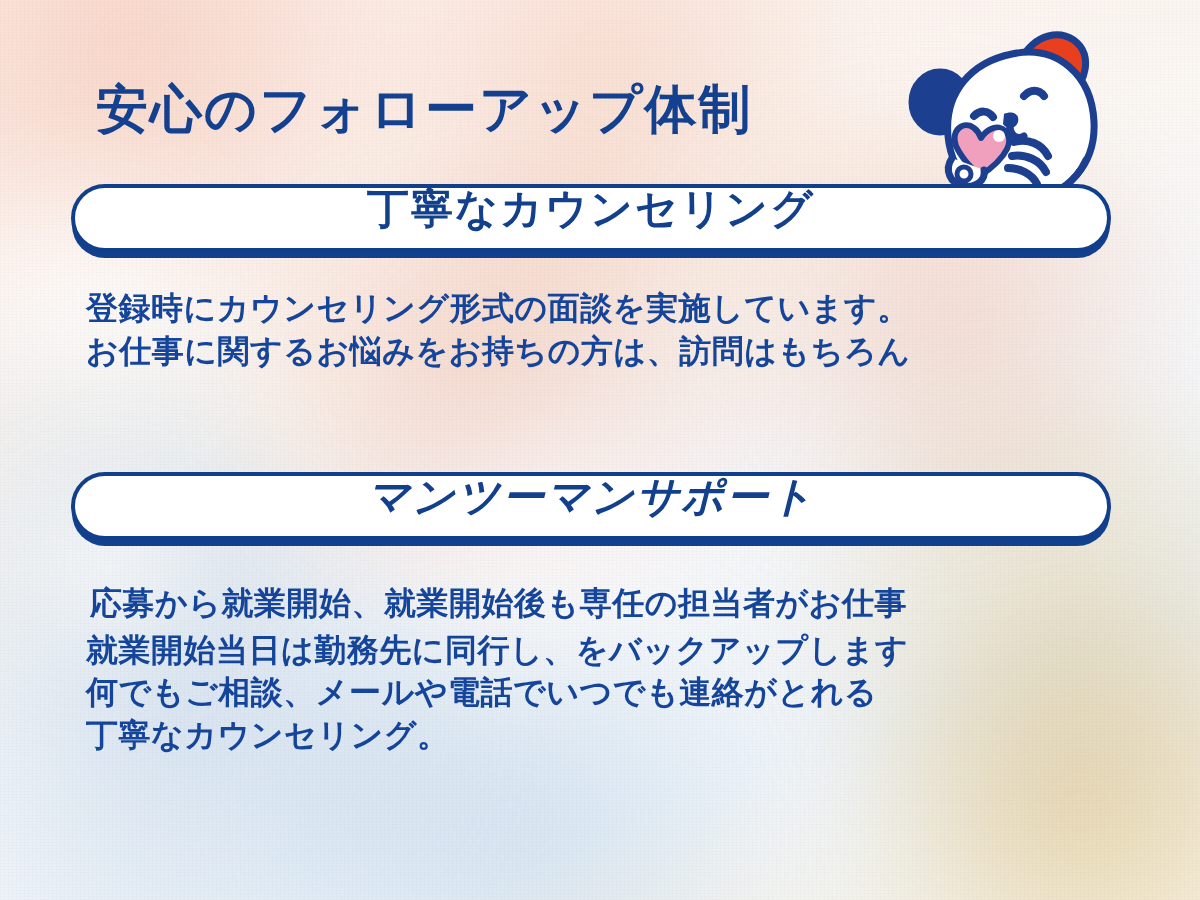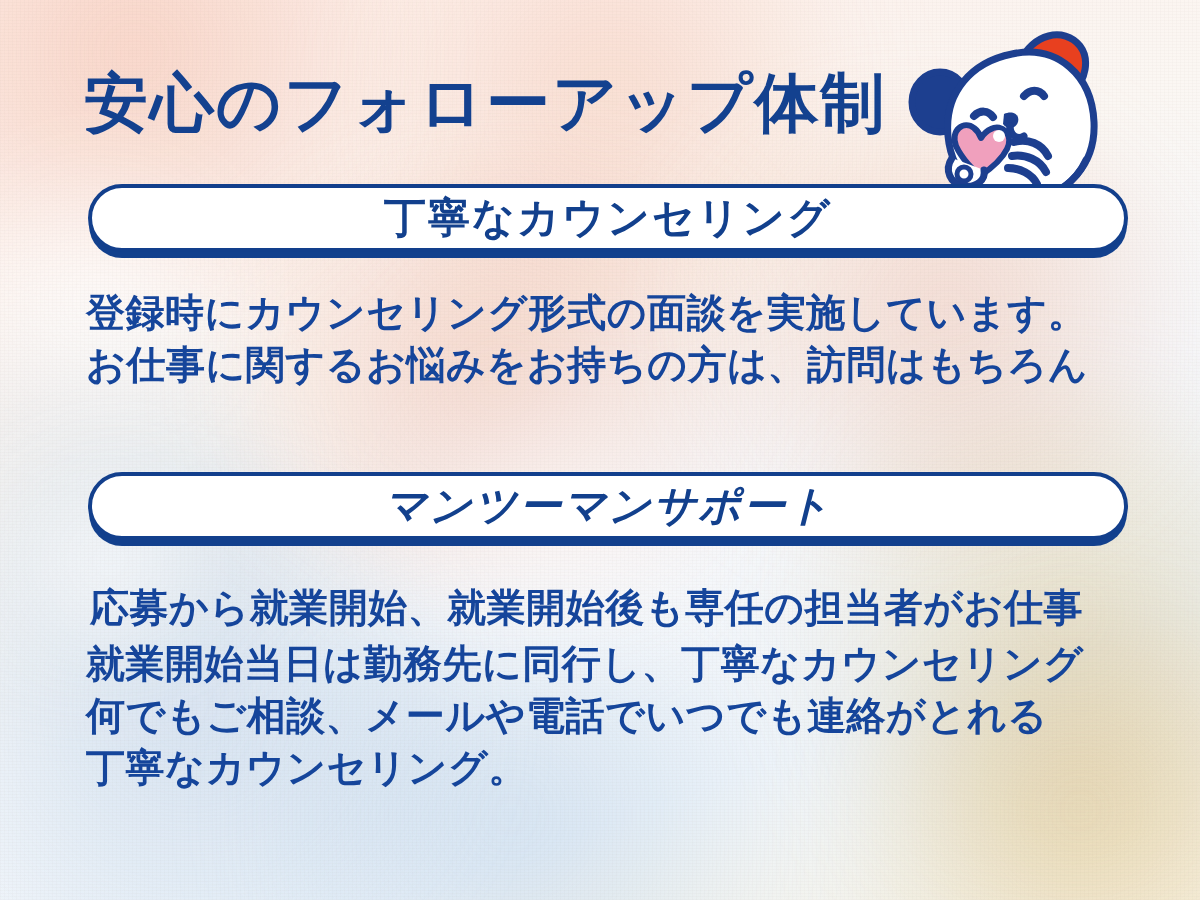--- a/index.html
+++ b/index.html
@@ -92,73 +92,73 @@
     width: 1200px;
     height: 900px;
   }
 
   
   .heading {
     position: absolute;
     left: 84px;
     top: 70px;
     width: 880px;
-    margin: 0;
-    font-size: 64px;
+    margin: 12px;
+    font-size: 52px;
     font-weight: 700;
     letter-spacing: 2px;
     line-height: 1.05;
     color: #13418f;
     white-space: nowrap;
   }
 
   
   .mascot {
     position: absolute;
     left: 908px;
     top: 18px;
     width: 212px;
     height: 190px;
   }
   .mascot svg { display: block; width: 100%; height: 100%; }
 
   
   .pill {
     position: absolute;
-    left: 88px;
+    left: 71px;
     width: 1040px;
     height: 68px;
     box-sizing: border-box;
     background: #ffffff;
     border: 4px solid #123f8c;
     border-radius: 40px;
     box-shadow: 0 7px 0 -1px #12408d;
     display: flex;
-    align-items: center;
+    align-items: flex-start;
     justify-content: center;
   }
   .pill-label {
     font-size: 42px;
     font-weight: 700;
     letter-spacing: 2px;
     color: #12408d;
     line-height: 1;
     white-space: nowrap;
   }
 
   .pill-1 { top: 184px; }
   .pill-2 { top: 472px; font-style: italic; }
 
   
   .body-block {
     position: absolute;
     left: 86px;
     width: 1060px;
     color: #15459b;
-    font-size: 39px;
+    font-size: 32px;
     font-weight: 700;
     line-height: 1.33;
     letter-spacing: 0.5px;
   }
   .body-1 { top: 287px; }
   .body-2 { top: 578px; }
 
   .body-line {
     display: block;
     white-space: nowrap;
@@ -239,20 +239,20 @@
 
     <div class="pill pill-2">
       <span class="pill-label">マンツーマンサポート</span>
     </div>
 
     <div class="body-block body-2">
       <p style="margin:4px;">
         <span class="body-line">応募から就業開始、就業開始後も専任の担当者がお仕事</span>
       </p>
       <p style="margin:0;">
-        <span class="body-line">就業開始当日は勤務先に同行し、丁寧なカウンセリング</span>
+        <span class="body-line">就業開始当日は勤務先に同行し、をバックアップします</span>
         <span class="body-line">何でもご相談、メールや電話でいつでも連絡がとれる</span>
         <span class="body-line">丁寧なカウンセリング。</span>
       </p>
     </div>
 
   </div>
 </div>
 
 </body></html>

